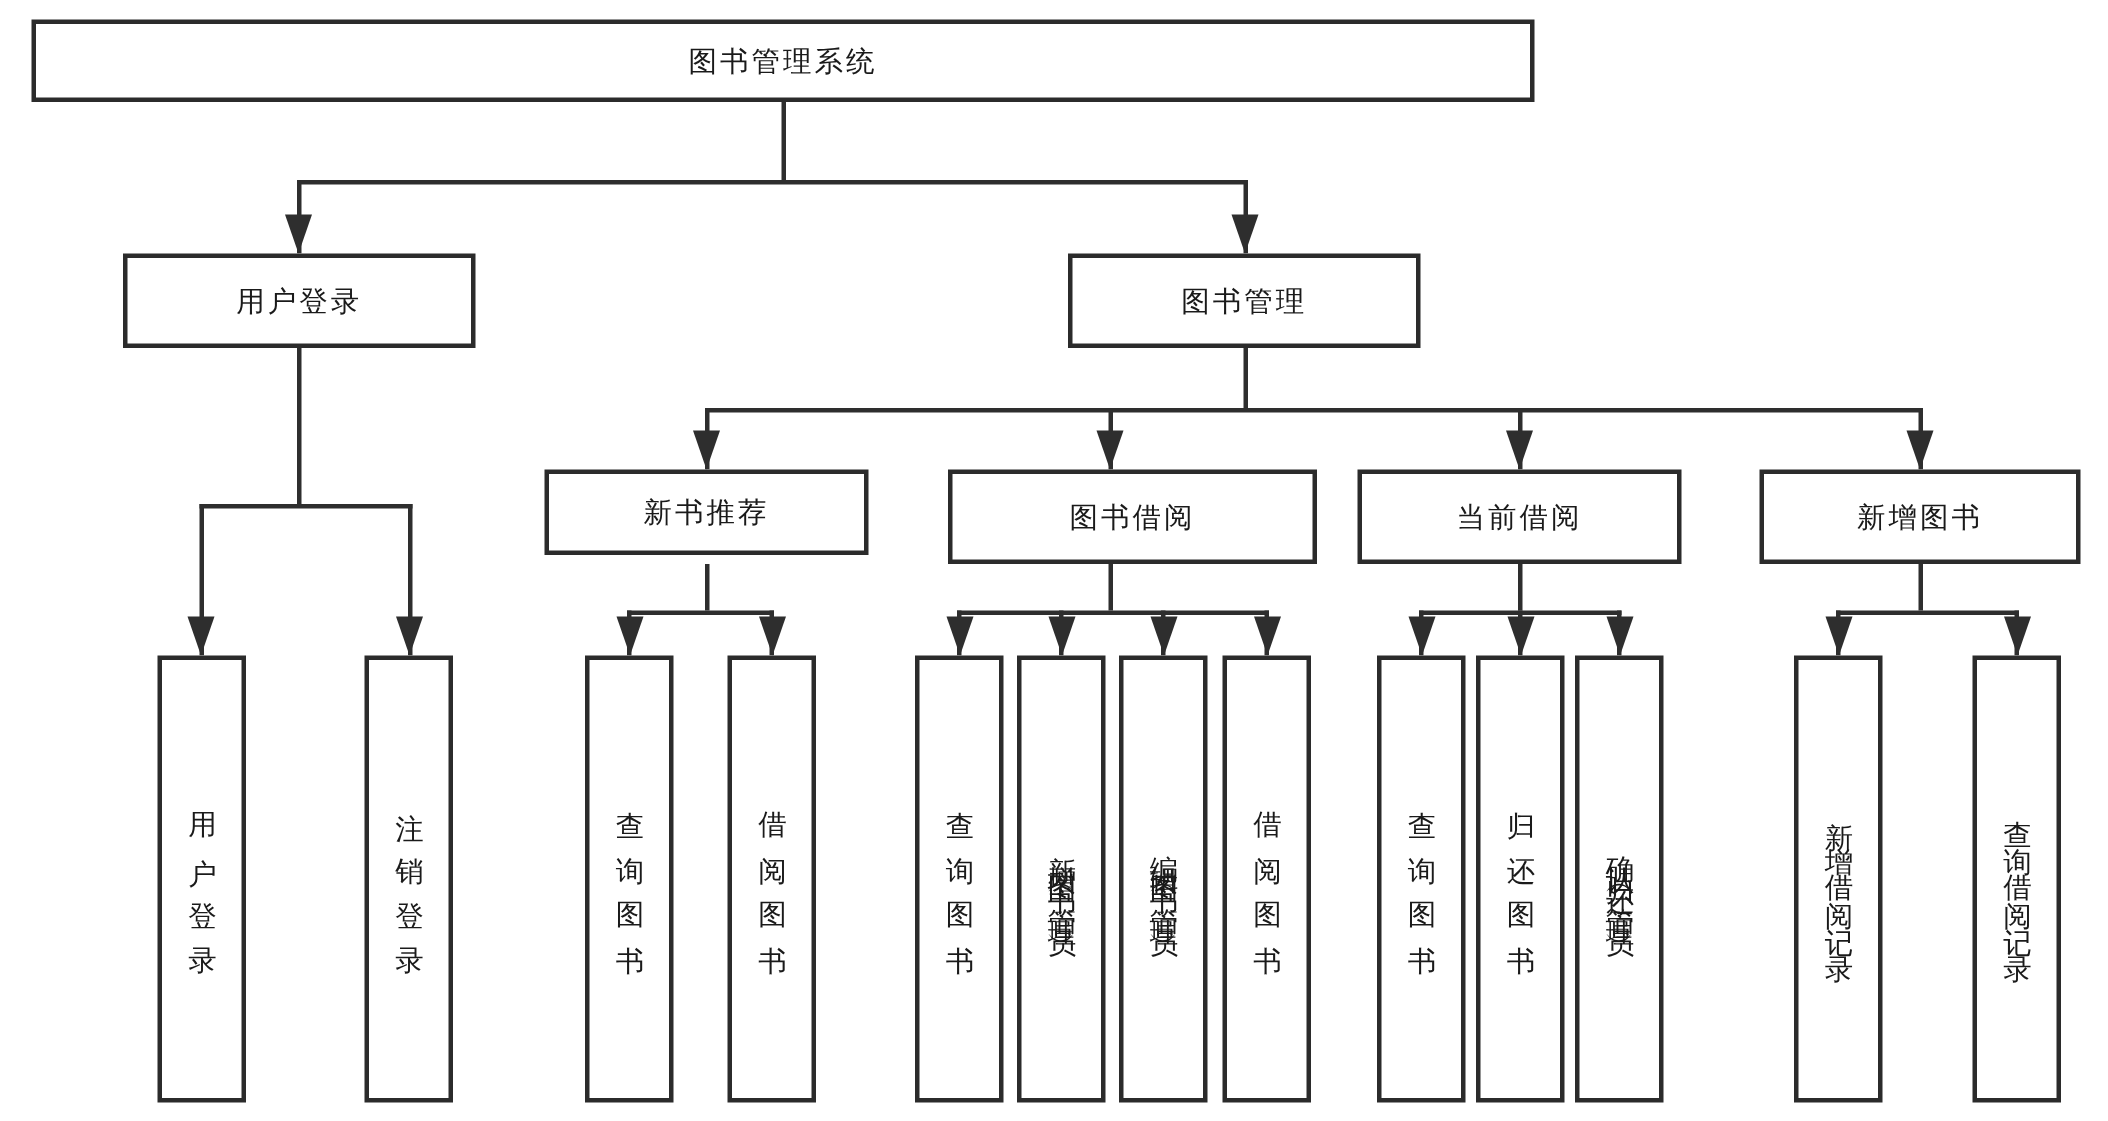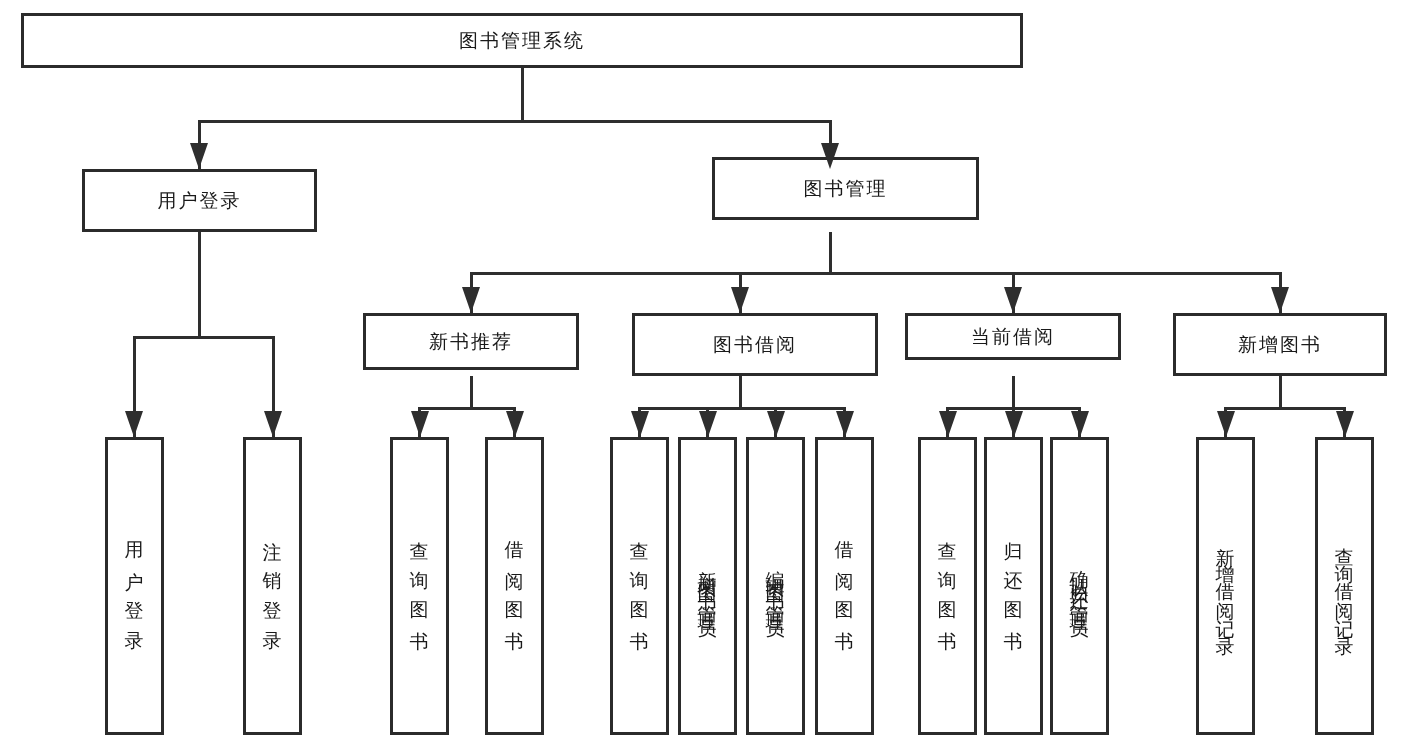--- a/index.html
+++ b/index.html
@@ -62,33 +62,33 @@
 <div id="canvas">
 
   <div class="box" style="left:21px;top:13px;width:1002px;height:55px">
     <span>图书管理系统</span>
   </div>
 
   <div class="box" style="left:82px;top:169px;width:235px;height:63px">
     <span>用户登录</span>
   </div>
 
-  <div class="box" style="left:712px;top:157px;width:267px;height:63px">
+  <div class="box" style="left:712px;top:169px;width:235px;height:63px">
     <span>图书管理</span>
   </div>
 
   <div class="box" style="left:363px;top:313px;width:216px;height:57px">
     <span>新书推荐</span>
   </div>
 
   <div class="box" style="left:632px;top:313px;width:246px;height:63px">
     <span>图书借阅</span>
   </div>
 
-  <div class="box" style="left:905px;top:313px;width:216px;height:47px">
+  <div class="box" style="left:905px;top:313px;width:216px;height:63px">
     <span>当前借阅</span>
   </div>
 
   <div class="box" style="left:1173px;top:313px;width:214px;height:63px">
     <span>新增图书</span>
   </div>
 
   <div class="box vbox sp4" style="left:105px;top:437px;width:59px;height:298px">
     <span>用户登录</span>
   </div>

